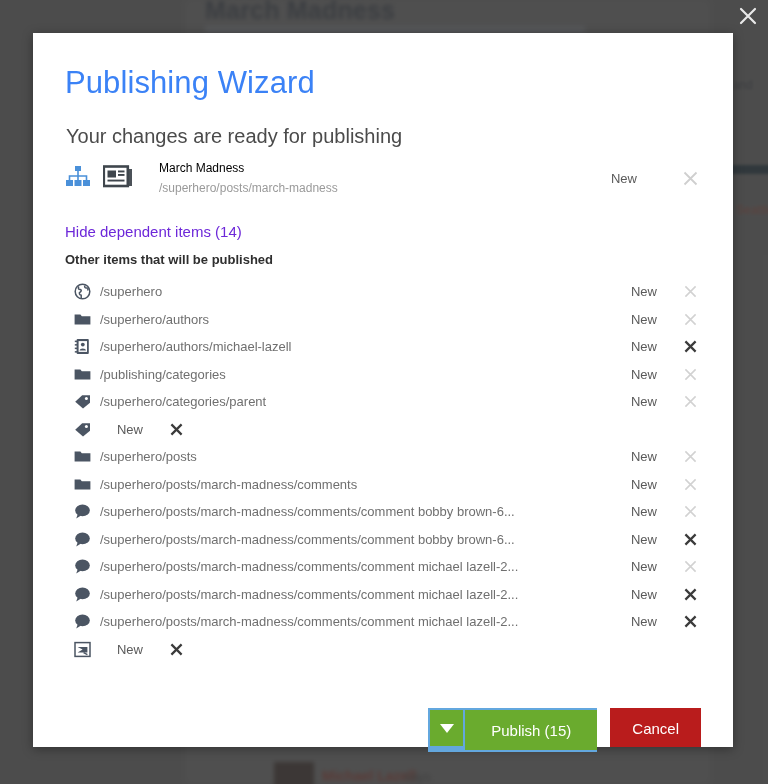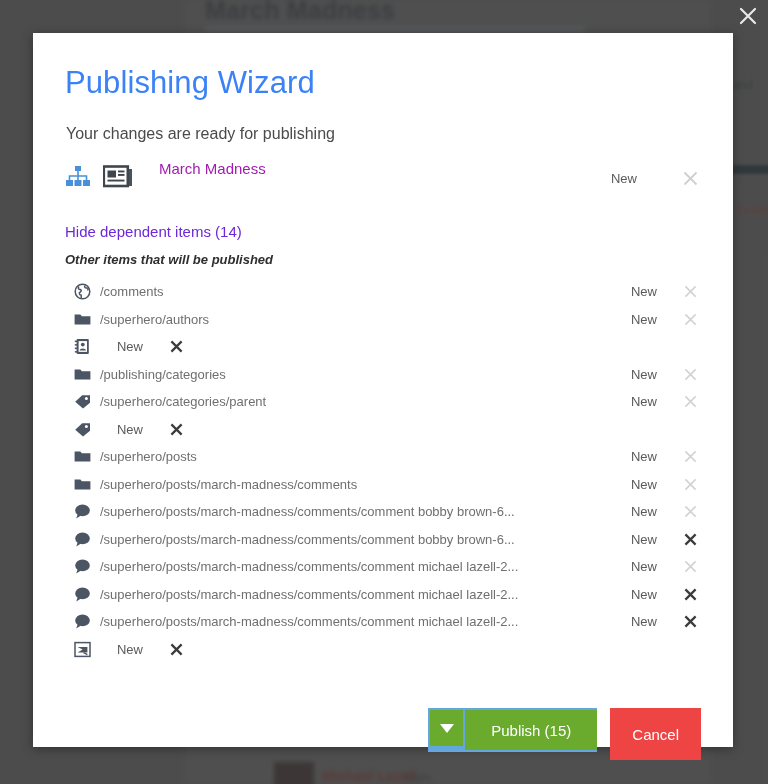--- a/index.html
+++ b/index.html
@@ -147,21 +147,21 @@
     top: 32px;
     font-size: 31px;
     font-weight: normal;
     color: #3b82f6;
     letter-spacing: .1px;
   }
   .wiz-subtitle {
     position: absolute;
     left: 33px;
     top: 92px;
-    font-size: 16px;
+    font-size: 20px;
     color: #4b4b4b;
   }
 
   
   .primary-item {
     position: absolute;
     left: 32px;
     top: 126px;
     width: 636px;
     height: 40px;
@@ -173,22 +173,22 @@
     display: flex;
     align-items: center;
     gap: 12px;
   }
   .primary-text {
     position: absolute;
     left: 94px;
     top: 0;
   }
   .primary-name {
-    font-size: 15px;
-    color: #a21caf;
+    font-size: 12px;
+    color: #000000;
     line-height: 19px;
   }
   .primary-path {
     font-size: 12px;
     color: #9a9a9a;
     line-height: 16px;
     margin-top: 2px;
   }
   .primary-status {
     position: absolute;
@@ -221,21 +221,20 @@
   }
 
   
   .list-heading {
     position: absolute;
     left: 32px;
     top: 219px;
     font-size: 13px;
     font-weight: bold;
     color: #2f2f2f;
-    font-style: italic;
   }
   #dep-list {
     position: absolute;
     left: 32px;
     top: 245px;
     width: 636px;
   }
   .dep-row {
     position: relative;
     height: 27.5px;
@@ -321,23 +320,23 @@
     background: #6aab2e;
     color: #ffffff;
     font-size: 15px;
     border: none;
     padding: 0 26px;
     cursor: pointer;
     font-family: "Liberation Sans", sans-serif;
     margin-left: 2px;
   }
   .btn-cancel {
-    height: 52px;
+    height: 39px;
     margin-left: 13px;
-    background: #ef4444;
+    background: #b91c1c;
     color: #ffffff;
     font-size: 15px;
     border: none;
     padding: 12px 22px;
     cursor: pointer;
     font-family: "Liberation Sans", sans-serif;
   }
 </style>
 </head>
 <body>
@@ -385,20 +384,21 @@
           <rect x="0.8" y="1.5" width="24" height="19.5" fill="#ffffff" stroke="#3f464d" stroke-width="2.6"></rect>
           <rect x="4.5" y="5.5" width="8.5" height="7" fill="#3f464d"></rect>
           <rect x="15" y="5.5" width="6.5" height="1.9" fill="#3f464d"></rect>
           <rect x="15" y="9" width="6.5" height="1.9" fill="#3f464d"></rect>
           <rect x="4.5" y="14.6" width="17" height="1.9" fill="#3f464d"></rect>
         </svg>
       </span>
     </div>
     <div class="primary-text">
       <div class="primary-name">March Madness</div>
+      <div class="primary-path">/superhero/posts/march-madness</div>
     </div>
     <div class="primary-status">New</div>
     <div class="primary-remove">
       <svg width="15" height="15" viewBox="0 0 15 15">
         <path d="M1.5 1.5 L13.5 13.5 M13.5 1.5 L1.5 13.5" stroke="#cfcfcf" stroke-width="1.8" fill="none"></path>
       </svg>
     </div>
   </div>
 
   <a class="toggle-link">Hide dependent items (14)</a>
@@ -406,21 +406,21 @@
   <div class="list-heading">Other items that will be published</div>
   <div id="dep-list">
       <div class="dep-row">
         <div class="dep-icon">
           <svg width="17" height="17" viewBox="0 0 17 17">
             <circle cx="8.5" cy="8.5" r="7.3" fill="none" stroke="#4b5563" stroke-width="1.5"></circle>
             <path d="M5 3.4 C3.6 5 4.6 6.6 6.2 6.6 C7.8 6.6 7.4 8.6 6 9.2 C4.6 9.8 5.6 12.2 7.2 12.2 L7.2 15.6" fill="none" stroke="#4b5563" stroke-width="1.5"></path>
             <path d="M11 2.6 C10 4.2 11.4 5.4 12.8 5 C14.2 4.6 14.6 6.4 13.4 7.4" fill="none" stroke="#4b5563" stroke-width="1.5"></path>
           </svg>
         </div>
-        <div class="dep-path">/comments</div>
+        <div class="dep-path">/superhero</div>
         <div class="dep-status">New</div>
         <div class="dep-remove">
           <svg width="13" height="13" viewBox="0 0 13 13">
             <path d="M1.4 1.4 L11.6 11.6 M11.6 1.4 L1.4 11.6" stroke="#d2d2d2" stroke-width="1.6" fill="none"></path>
           </svg>
         </div>
       </div>
       <div class="dep-row">
         <div class="dep-icon">
           <svg width="17" height="17" viewBox="0 0 17 17">
@@ -441,20 +441,21 @@
             <rect x="2.6" y="1.1" width="12.2" height="14.8" rx="1" fill="#4b5563"></rect>
             <rect x="4.6" y="3.1" width="8.4" height="10.8" fill="#ffffff"></rect>
             <circle cx="8.8" cy="6.6" r="1.9" fill="#4b5563"></circle>
             <path d="M5.6 12.6 C5.6 9.9 12 9.9 12 12.6 Z" fill="#4b5563"></path>
             <rect x="0.8" y="2.6" width="2.4" height="1.5" fill="#4b5563"></rect>
             <rect x="0.8" y="6.1" width="2.4" height="1.5" fill="#4b5563"></rect>
             <rect x="0.8" y="9.6" width="2.4" height="1.5" fill="#4b5563"></rect>
             <rect x="0.8" y="13.1" width="2.4" height="1.5" fill="#4b5563"></rect>
           </svg>
         </div>
+        <div class="dep-path">/superhero/authors/michael-lazell</div>
         <div class="dep-status">New</div>
         <div class="dep-remove">
           <svg width="13" height="13" viewBox="0 0 13 13">
             <path d="M1.4 1.4 L11.6 11.6 M11.6 1.4 L1.4 11.6" stroke="#3b3b3b" stroke-width="2.2" fill="none"></path>
           </svg>
         </div>
       </div>
       <div class="dep-row">
         <div class="dep-icon">
           <svg width="17" height="17" viewBox="0 0 17 17">

